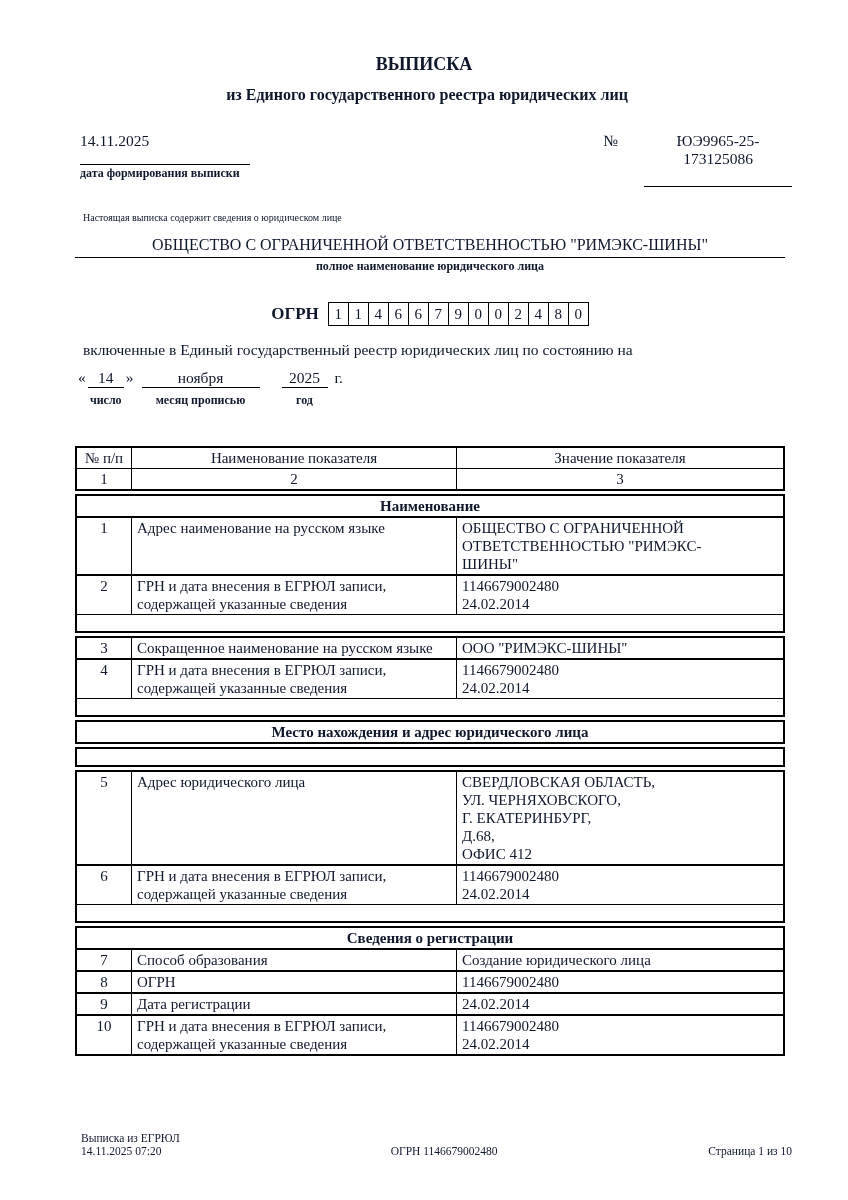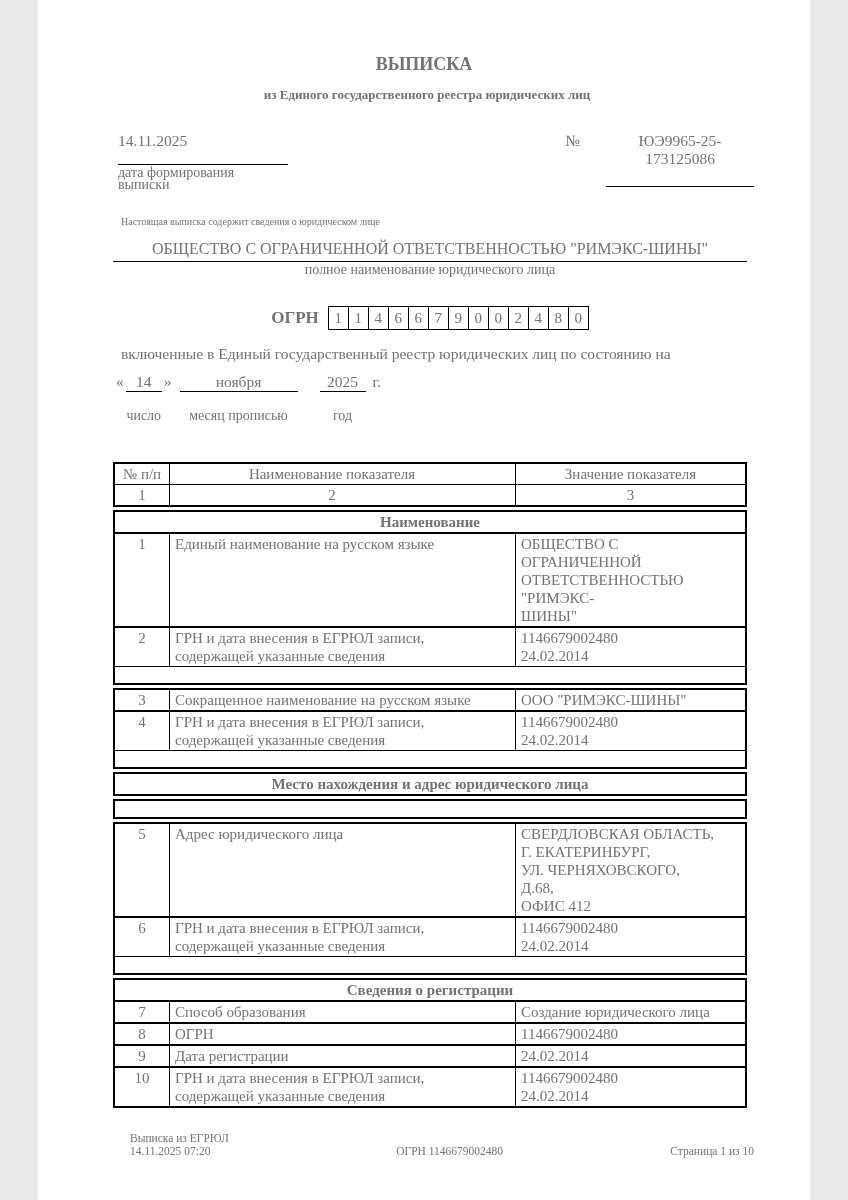--- a/index.html
+++ b/index.html
@@ -1,49 +1,49 @@
 <!DOCTYPE html>
 <html><head>
 <meta charset="utf-8">
 <style>
   html,body{margin:0;padding:0;background:#e9e9e9;}
   .page{
     position:relative;
-    width:772px;height:1200px;
+    width:848px;height:1200px;
     margin:0 auto;
     background:#ffffff;
-    color:#737373;
+    color:#0f172a;
     font-family:"Liberation Serif","DejaVu Serif",serif;
     overflow:hidden;
     box-sizing:border-box;
   }
   
   .doc-title{
     padding-top:54px;
     text-align:center;
     font-size:18px;line-height:20px;
     font-weight:bold;
   }
   .doc-subtitle{
     margin-top:12px;
     text-align:center;
-    font-size:13px;line-height:18px;
+    font-size:16px;line-height:18px;
     font-weight:bold;
     padding-left:6px;
   }
   .meta-row{
     margin:28px 56px 0 80px;
     display:flex;
     justify-content:space-between;
     align-items:flex-start;
     font-size:15.5px;line-height:18px;
   }
   .date-block{width:170px;text-align:left;}
   .date-value{padding-bottom:14px;border-bottom:1px solid #000;}
-  .caption{font-size:14px;line-height:12px;margin-top:2px;}
+  .caption{font-size:12px;line-height:12px;margin-top:2px;font-weight:bold;}
   .number-block{display:flex;align-items:flex-start;}
   .number-sign{margin-right:26px;}
   .number-lines{width:148px;text-align:center;padding-bottom:18px;border-bottom:1px solid #000000;}
   
   .lead{margin:22px 63px 0 83px;font-size:10px;line-height:18px;font-family:Liberation Serif, serif;}
   .company-wrap{margin:8px 63px 0 75px;}
   .company-name{
     text-align:center;font-size:16px;line-height:20px;
     padding-bottom:2px;border-bottom:1.5px solid #000;
   }
@@ -63,49 +63,49 @@
   .ogrn-cell:first-child{border-left:none;}
   .included{margin:15px 63px 0 83px;font-size:15.5px;line-height:18px;}
   .asof-row{
     margin:10px 63px 0 78px;
     display:flex;align-items:flex-start;
     font-size:15.5px;line-height:18px;
   }
   .quote{padding-top:0;}
   .ugroup{display:inline-block;text-align:center;}
   .uval{border-bottom:1px solid #000;padding:0 6px;}
-  .ugroup .caption{margin-top:18px;}
+  .ugroup .caption{margin-top:6px;}
   .g-day{min-width:36px;margin:0 2px;}
   .g-month{min-width:118px;margin-left:8px;}
   .g-year{min-width:46px;margin-left:22px;}
   .g-suffix{margin-left:7px;}
   
   .reg-table{
     margin:40px 63px 0 75px;
     font-size:15px;line-height:18px;
   }
   .tgroup{border:2px solid #000;margin-top:3px;}
   .tgroup:first-child{margin-top:0;}
   .trow{display:flex;border-top:2px solid #000;}
   .trow:first-child{border-top:none;}
   .hrow + .hrow{border-top:1px solid #000;}
   .c1{width:54px;flex:none;text-align:center;padding:1px 2px;box-sizing:border-box;}
   .c2{width:325px;flex:none;border-left:1px solid #000;padding:1px 5px;box-sizing:border-box;}
-  .c3{flex:1;border-left:1px solid #000;padding:1px 5px;box-sizing:border-box;margin-left:21px;}
+  .c3{flex:1;border-left:1px solid #000;padding:1px 5px;box-sizing:border-box;}
   .hrow .c2,.hrow .c3{text-align:center;}
   .section-row{
     display:block;text-align:center;font-weight:bold;
     padding:1px 4px;border-top:2px solid #000;
   }
   .section-row:first-child{border-top:none;}
   .spacer-row{height:16px;border-top:1px solid #000;}
   .spacer-row:first-child{border-top:none;}
   
   .footer{
-    position:absolute;left:92px;right:56px;bottom:42px;
+    position:absolute;left:81px;right:56px;bottom:42px;
     display:flex;justify-content:space-between;align-items:flex-end;
     font-size:11.5px;line-height:13px;
   }
   .footer-center{text-align:center;}
   .footer-right{text-align:right;}
 </style>
 </head>
 <body>
 
 <div class="page">
@@ -183,21 +183,21 @@
         <div class="trow hrow">
           <div class="c1">1</div>
           <div class="c2">2</div>
           <div class="c3">3</div>
         </div>
       </div>
       <div class="tgroup">
         <div class="section-row">Наименование</div>
         <div class="trow">
           <div class="c1">1</div>
-          <div class="c2">Единый наименование на русском языке</div>
+          <div class="c2">Адрес наименование на русском языке</div>
           <div class="c3">
             <div>ОБЩЕСТВО С ОГРАНИЧЕННОЙ</div>
             <div>ОТВЕТСТВЕННОСТЬЮ "РИМЭКС-</div>
             <div>ШИНЫ"</div>
           </div>
         </div>
         <div class="trow">
           <div class="c1">2</div>
           <div class="c2">ГРН и дата внесения в ЕГРЮЛ записи, содержащей указанные сведения</div>
           <div class="c3">
@@ -230,22 +230,22 @@
       </div>
       <div class="tgroup">
         <div class="spacer-row"></div>
       </div>
       <div class="tgroup">
         <div class="trow">
           <div class="c1">5</div>
           <div class="c2">Адрес юридического лица</div>
           <div class="c3">
             <div>СВЕРДЛОВСКАЯ ОБЛАСТЬ,</div>
+            <div>УЛ. ЧЕРНЯХОВСКОГО,</div>
             <div>Г. ЕКАТЕРИНБУРГ,</div>
-            <div>УЛ. ЧЕРНЯХОВСКОГО,</div>
             <div>Д.68,</div>
             <div>ОФИС 412</div>
           </div>
         </div>
         <div class="trow">
           <div class="c1">6</div>
           <div class="c2">ГРН и дата внесения в ЕГРЮЛ записи, содержащей указанные сведения</div>
           <div class="c3">
             <div>1146679002480</div>
             <div>24.02.2014</div>

